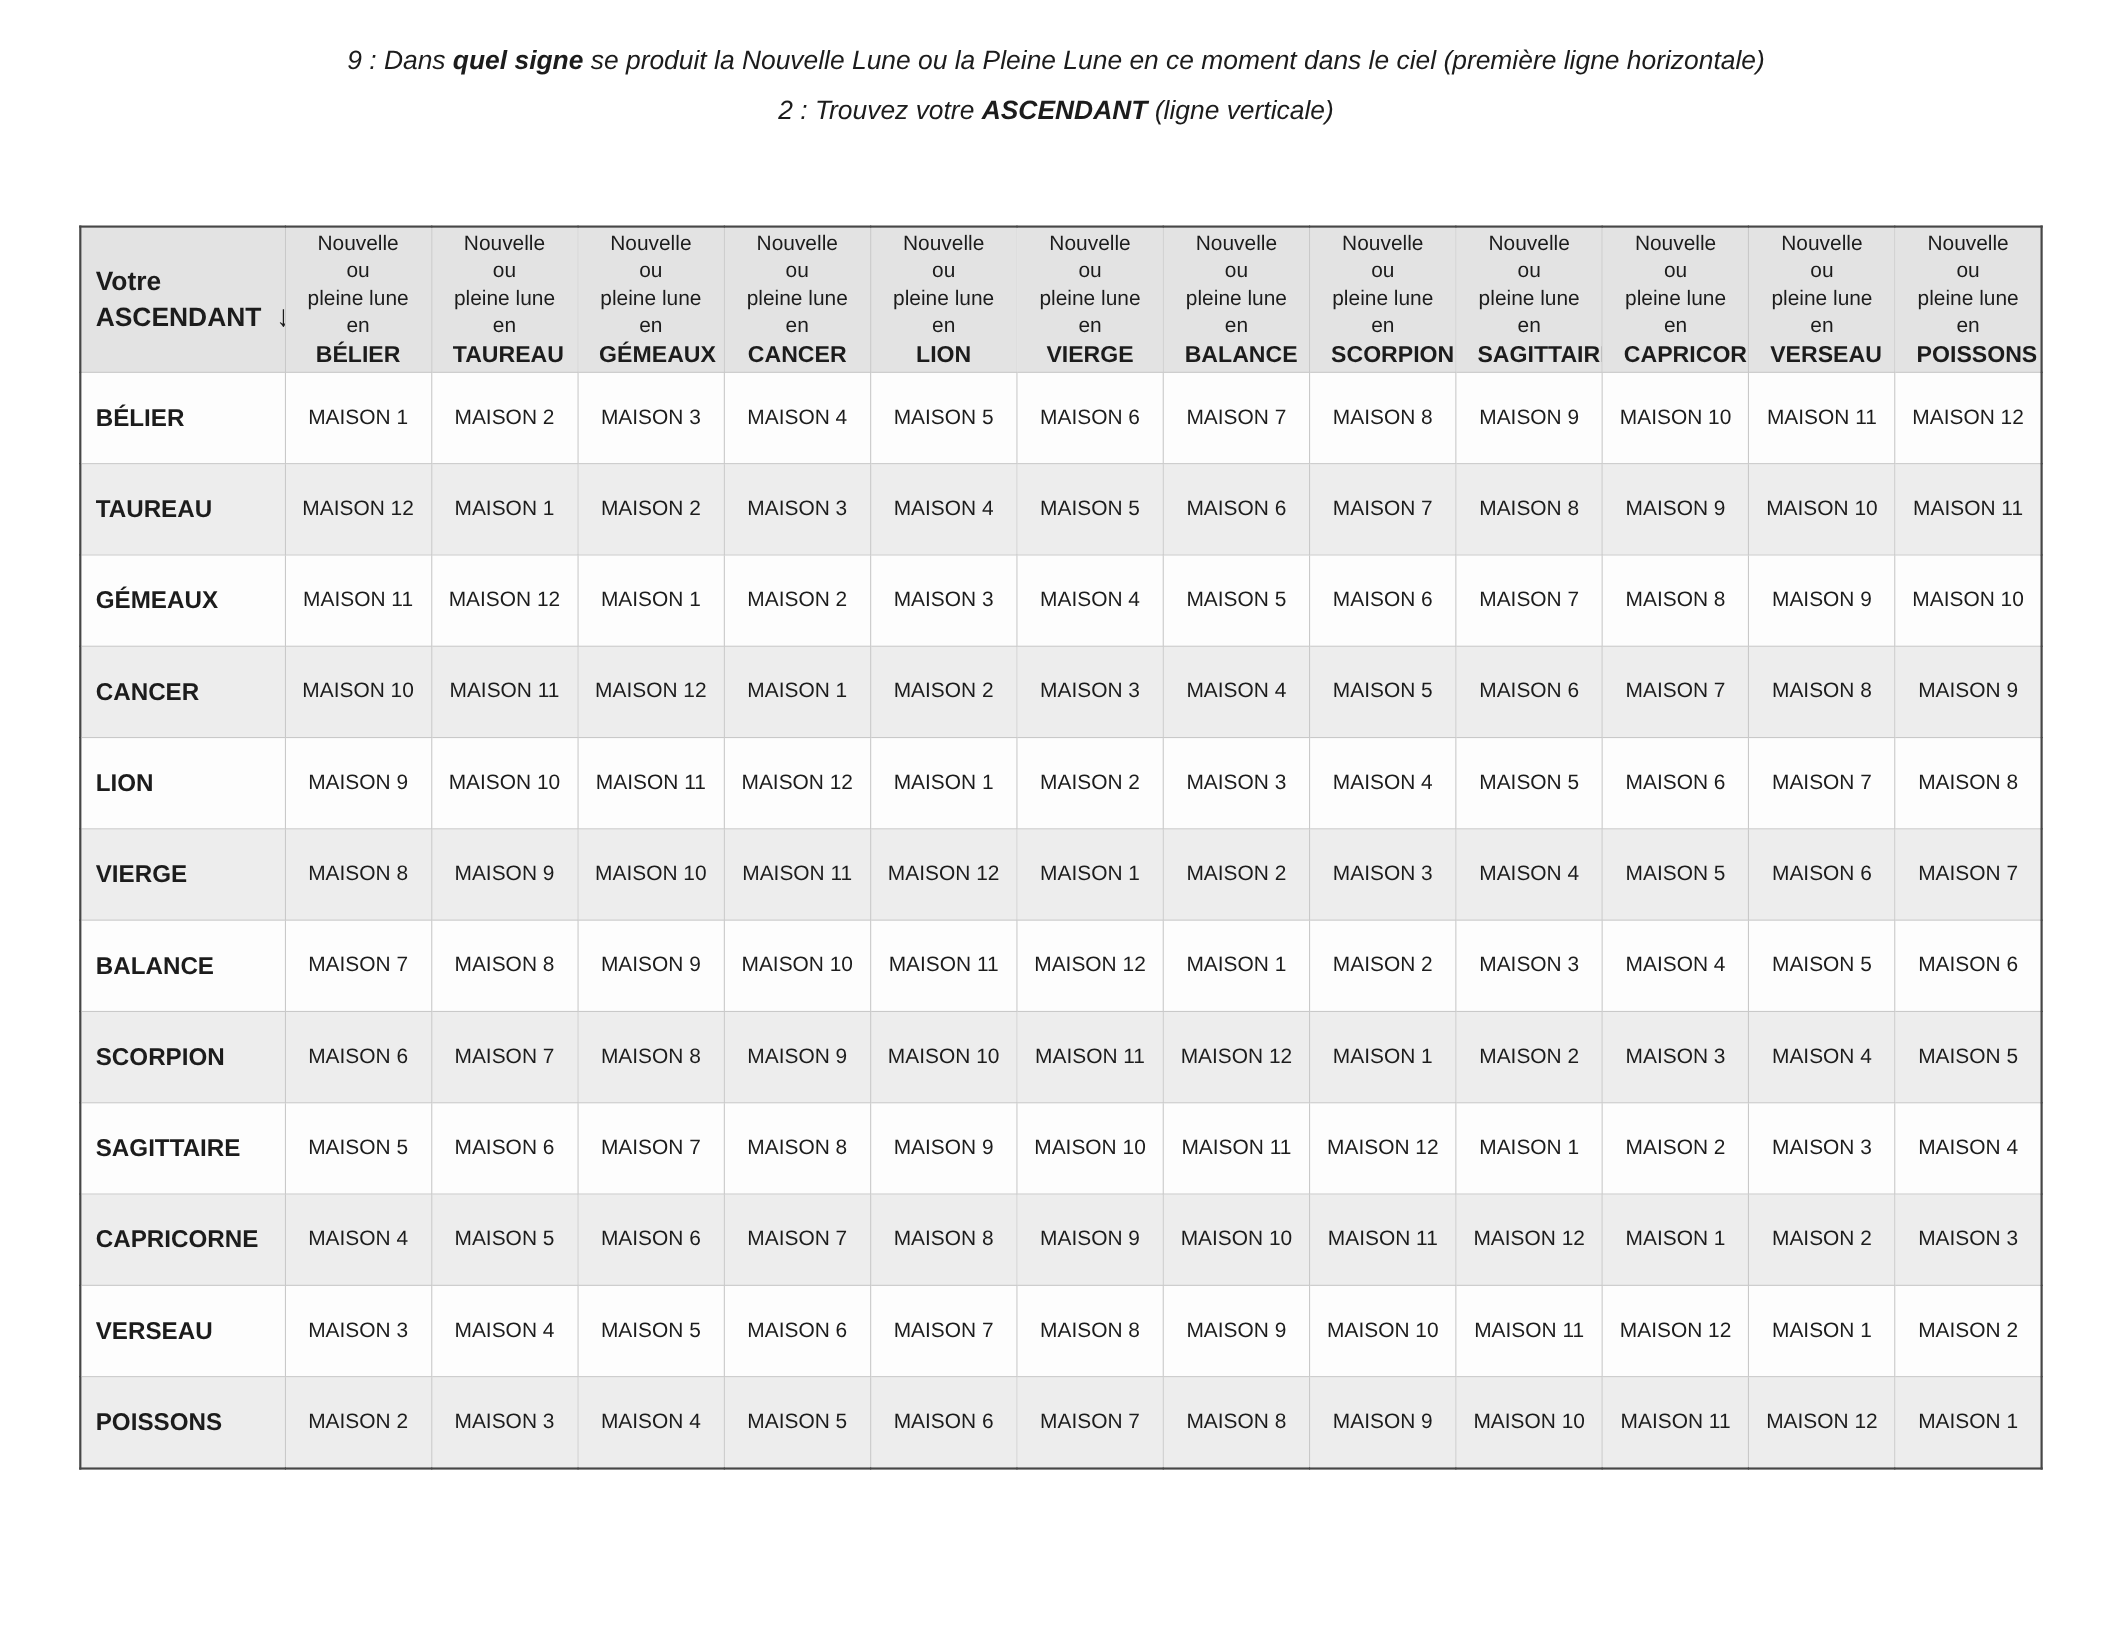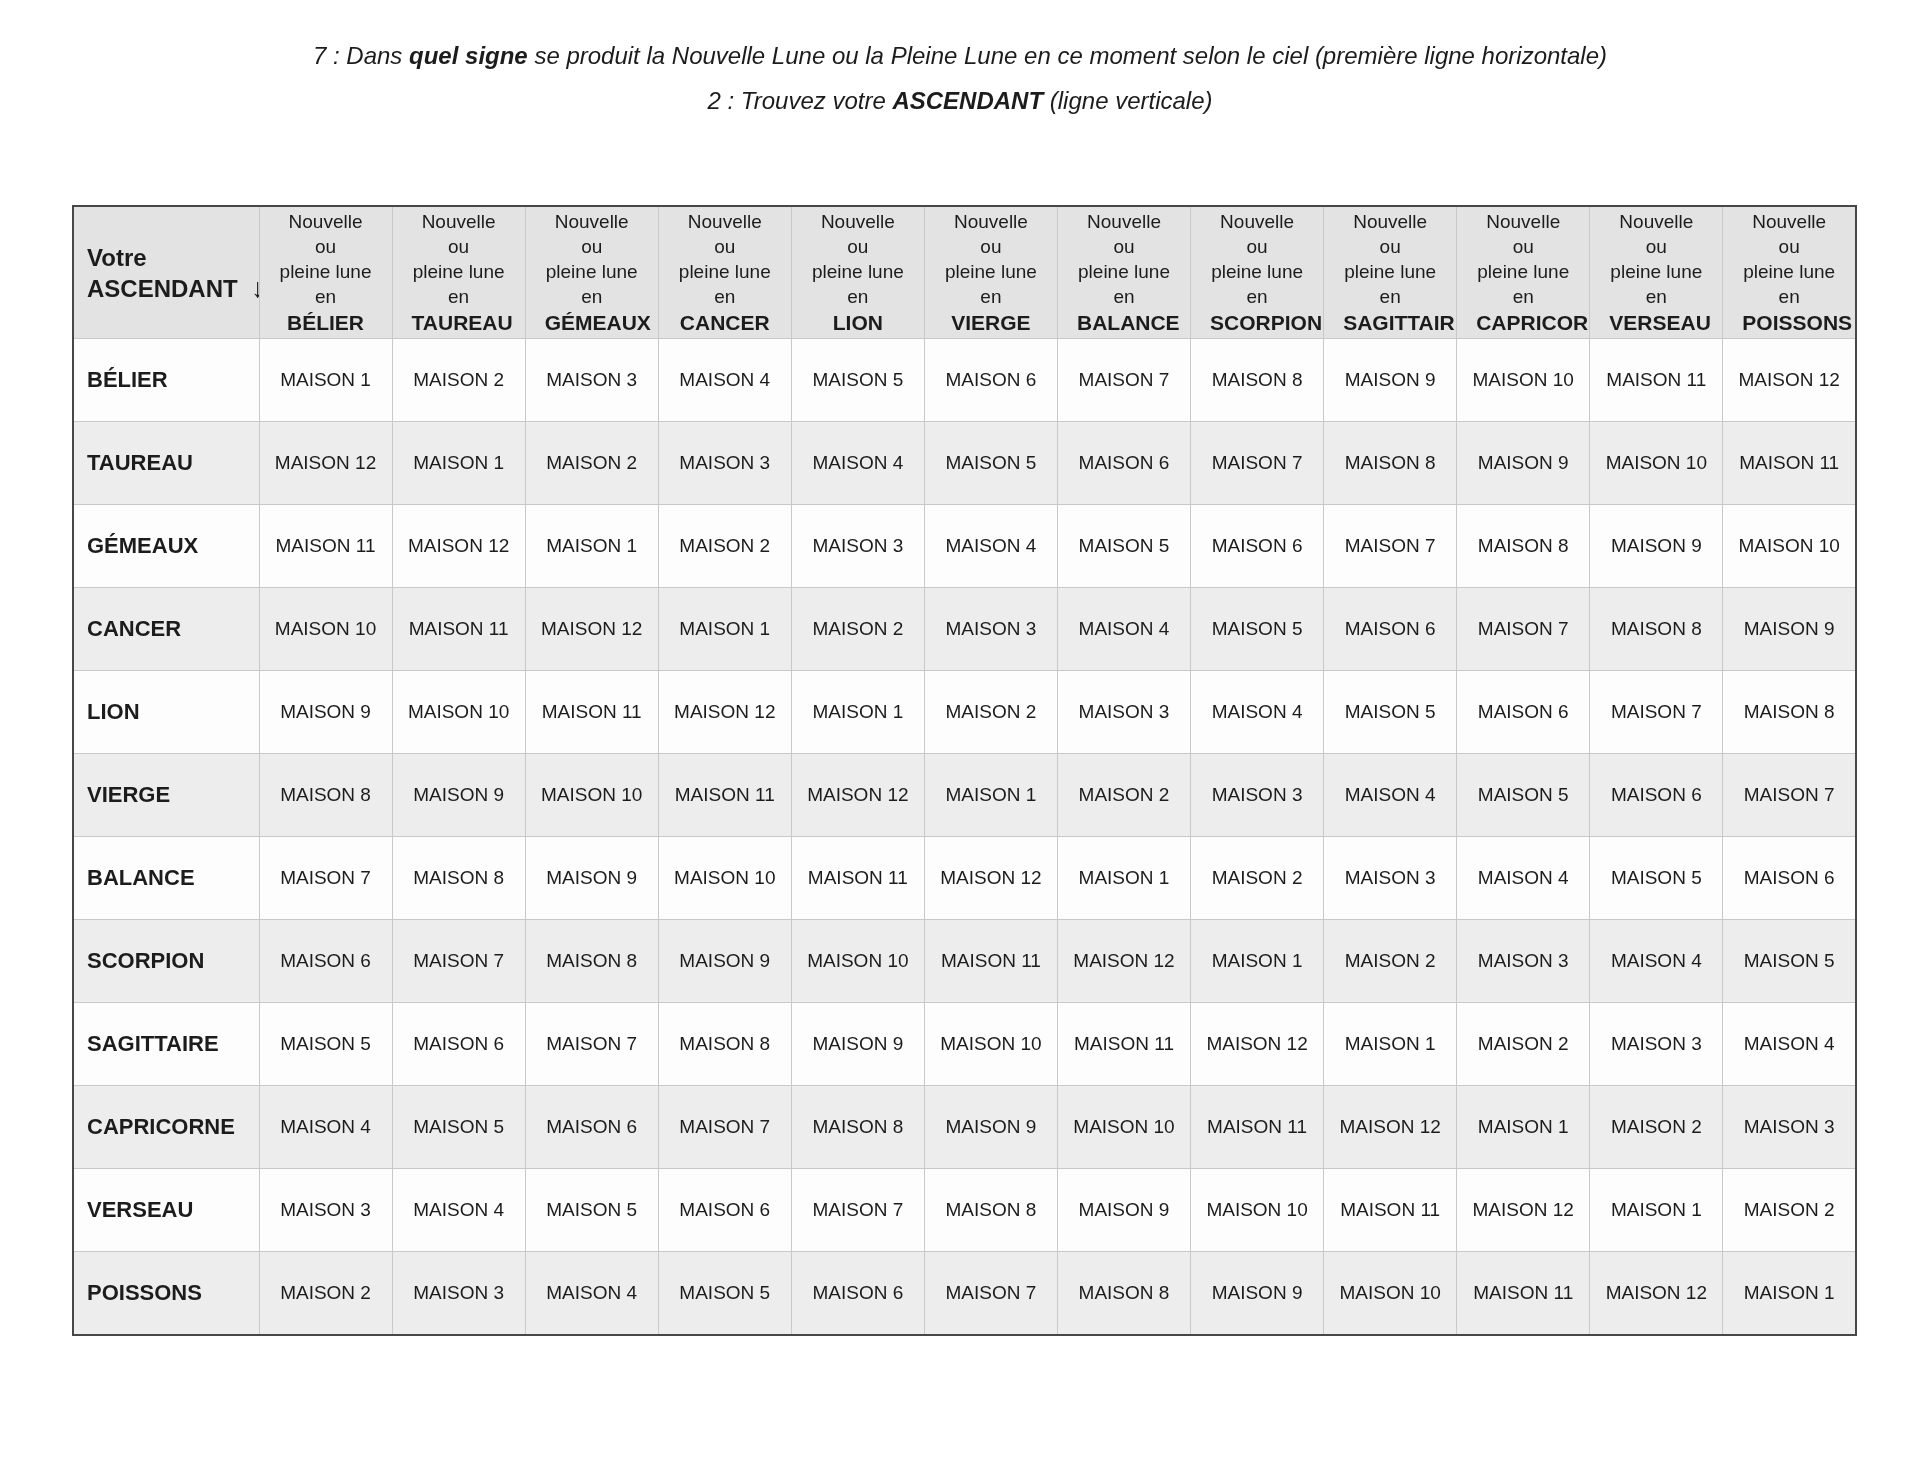--- a/index.html
+++ b/index.html
@@ -70,21 +70,21 @@
     font-size:19px;
     font-weight:400;
   }
 </style>
 </head>
 <body>
 
 <div class="page">
 
   <div class="instructions">
-    <p><span>7 : Dans </span><b>quel signe</b><span> se produit la Nouvelle Lune ou la Pleine Lune en ce moment selon le ciel (première ligne horizontale)</span></p>
+    <p><span>9 : Dans </span><b>quel signe</b><span> se produit la Nouvelle Lune ou la Pleine Lune en ce moment dans le ciel (première ligne horizontale)</span></p>
     <p><span>2 : Trouvez votre </span><b>ASCENDANT</b><span> (ligne verticale)</span></p>
   </div>
 
   <table class="lunation">
     <colgroup id="table-cols">
         <col class="c-first">
         <col>
         <col>
         <col>
         <col>

